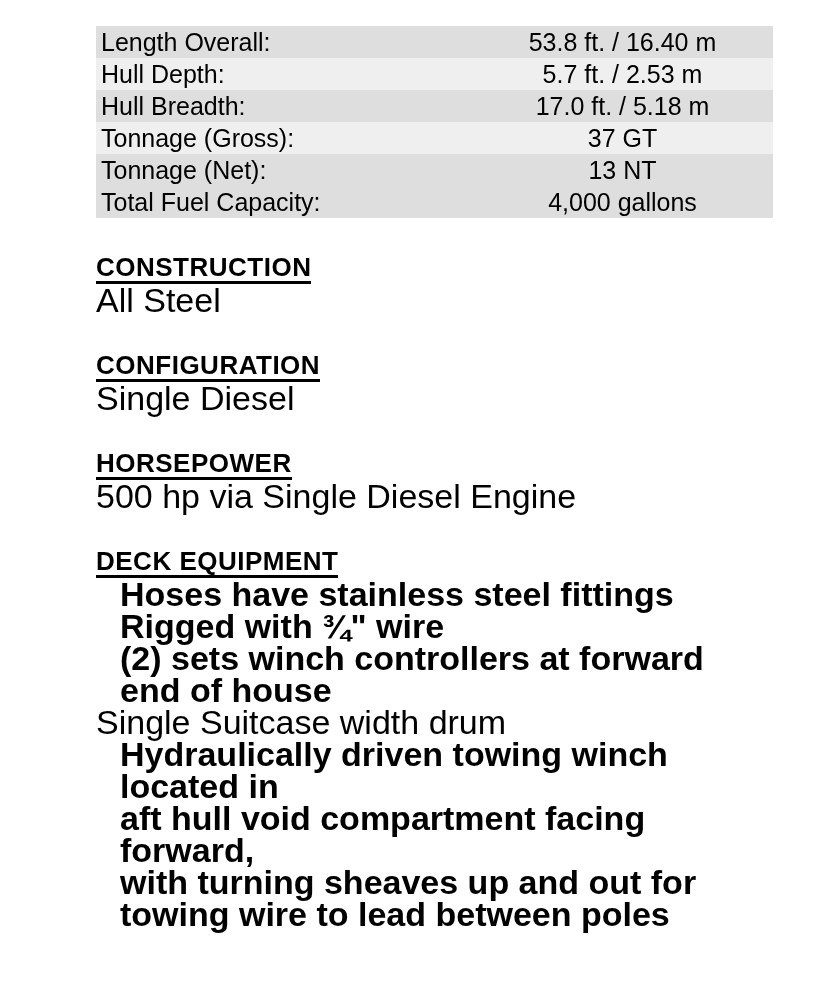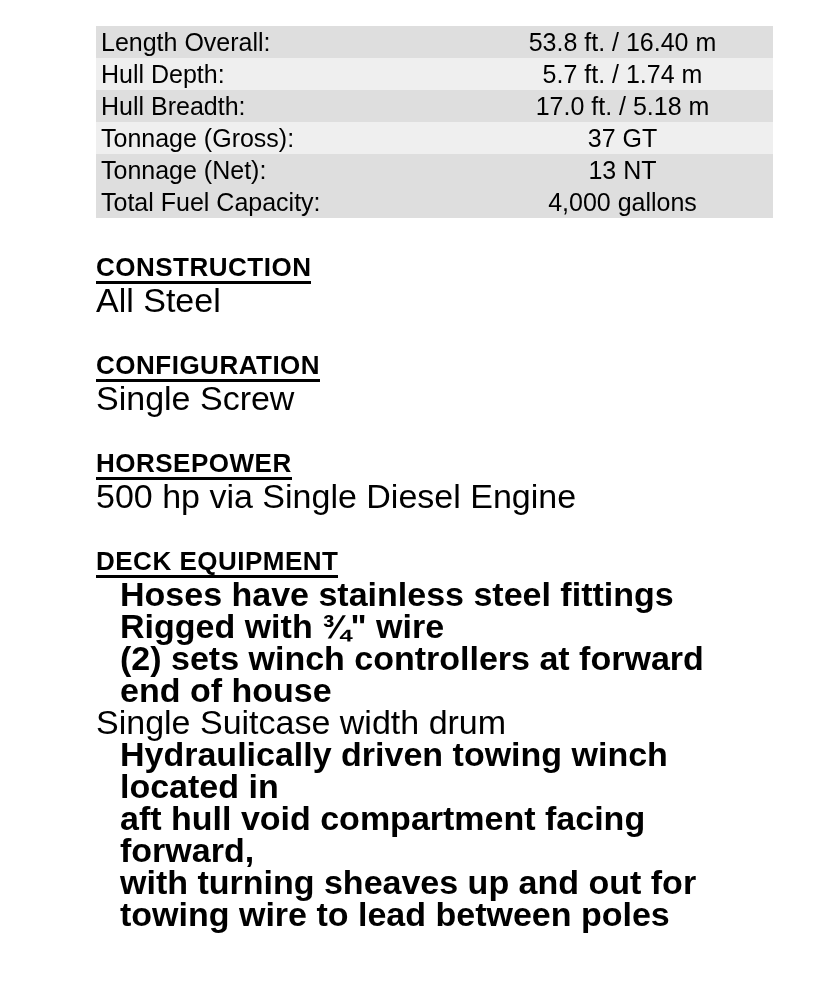--- a/index.html
+++ b/index.html
@@ -73,21 +73,21 @@
 
     <div class="section">
       <table class="spec-table">
         <tbody>
           <tr class="row-dark">
             <td class="label-cell">Length Overall:</td>
             <td class="value-cell">53.8 ft. / 16.40 m</td>
           </tr>
           <tr class="row-light">
             <td class="label-cell">Hull Depth:</td>
-            <td class="value-cell">5.7 ft. / 1.74 m</td>
+            <td class="value-cell">5.7 ft. / 2.53 m</td>
           </tr>
           <tr class="row-dark">
             <td class="label-cell">Hull Breadth:</td>
             <td class="value-cell">17.0 ft. / 5.18 m</td>
           </tr>
           <tr class="row-light">
             <td class="label-cell">Tonnage (Gross):</td>
             <td class="value-cell">37 GT</td>
           </tr>
           <tr class="row-dark">
@@ -102,21 +102,21 @@
       </table>
     </div>
 
     <div class="section">
       <div class="section-heading">CONSTRUCTION</div>
       <div class="body-line">All Steel</div>
     </div>
 
     <div class="section">
       <div class="section-heading">CONFIGURATION</div>
-      <div class="body-line">Single Screw</div>
+      <div class="body-line">Single Diesel</div>
     </div>
 
     <div class="section">
       <div class="section-heading">HORSEPOWER</div>
       <div class="body-line">500 hp via Single Diesel Engine</div>
     </div>
 
     <div class="section">
       <div class="section-heading">DECK EQUIPMENT</div>
       <div class="body-line indent-1">Hoses have stainless steel fittings</div>

